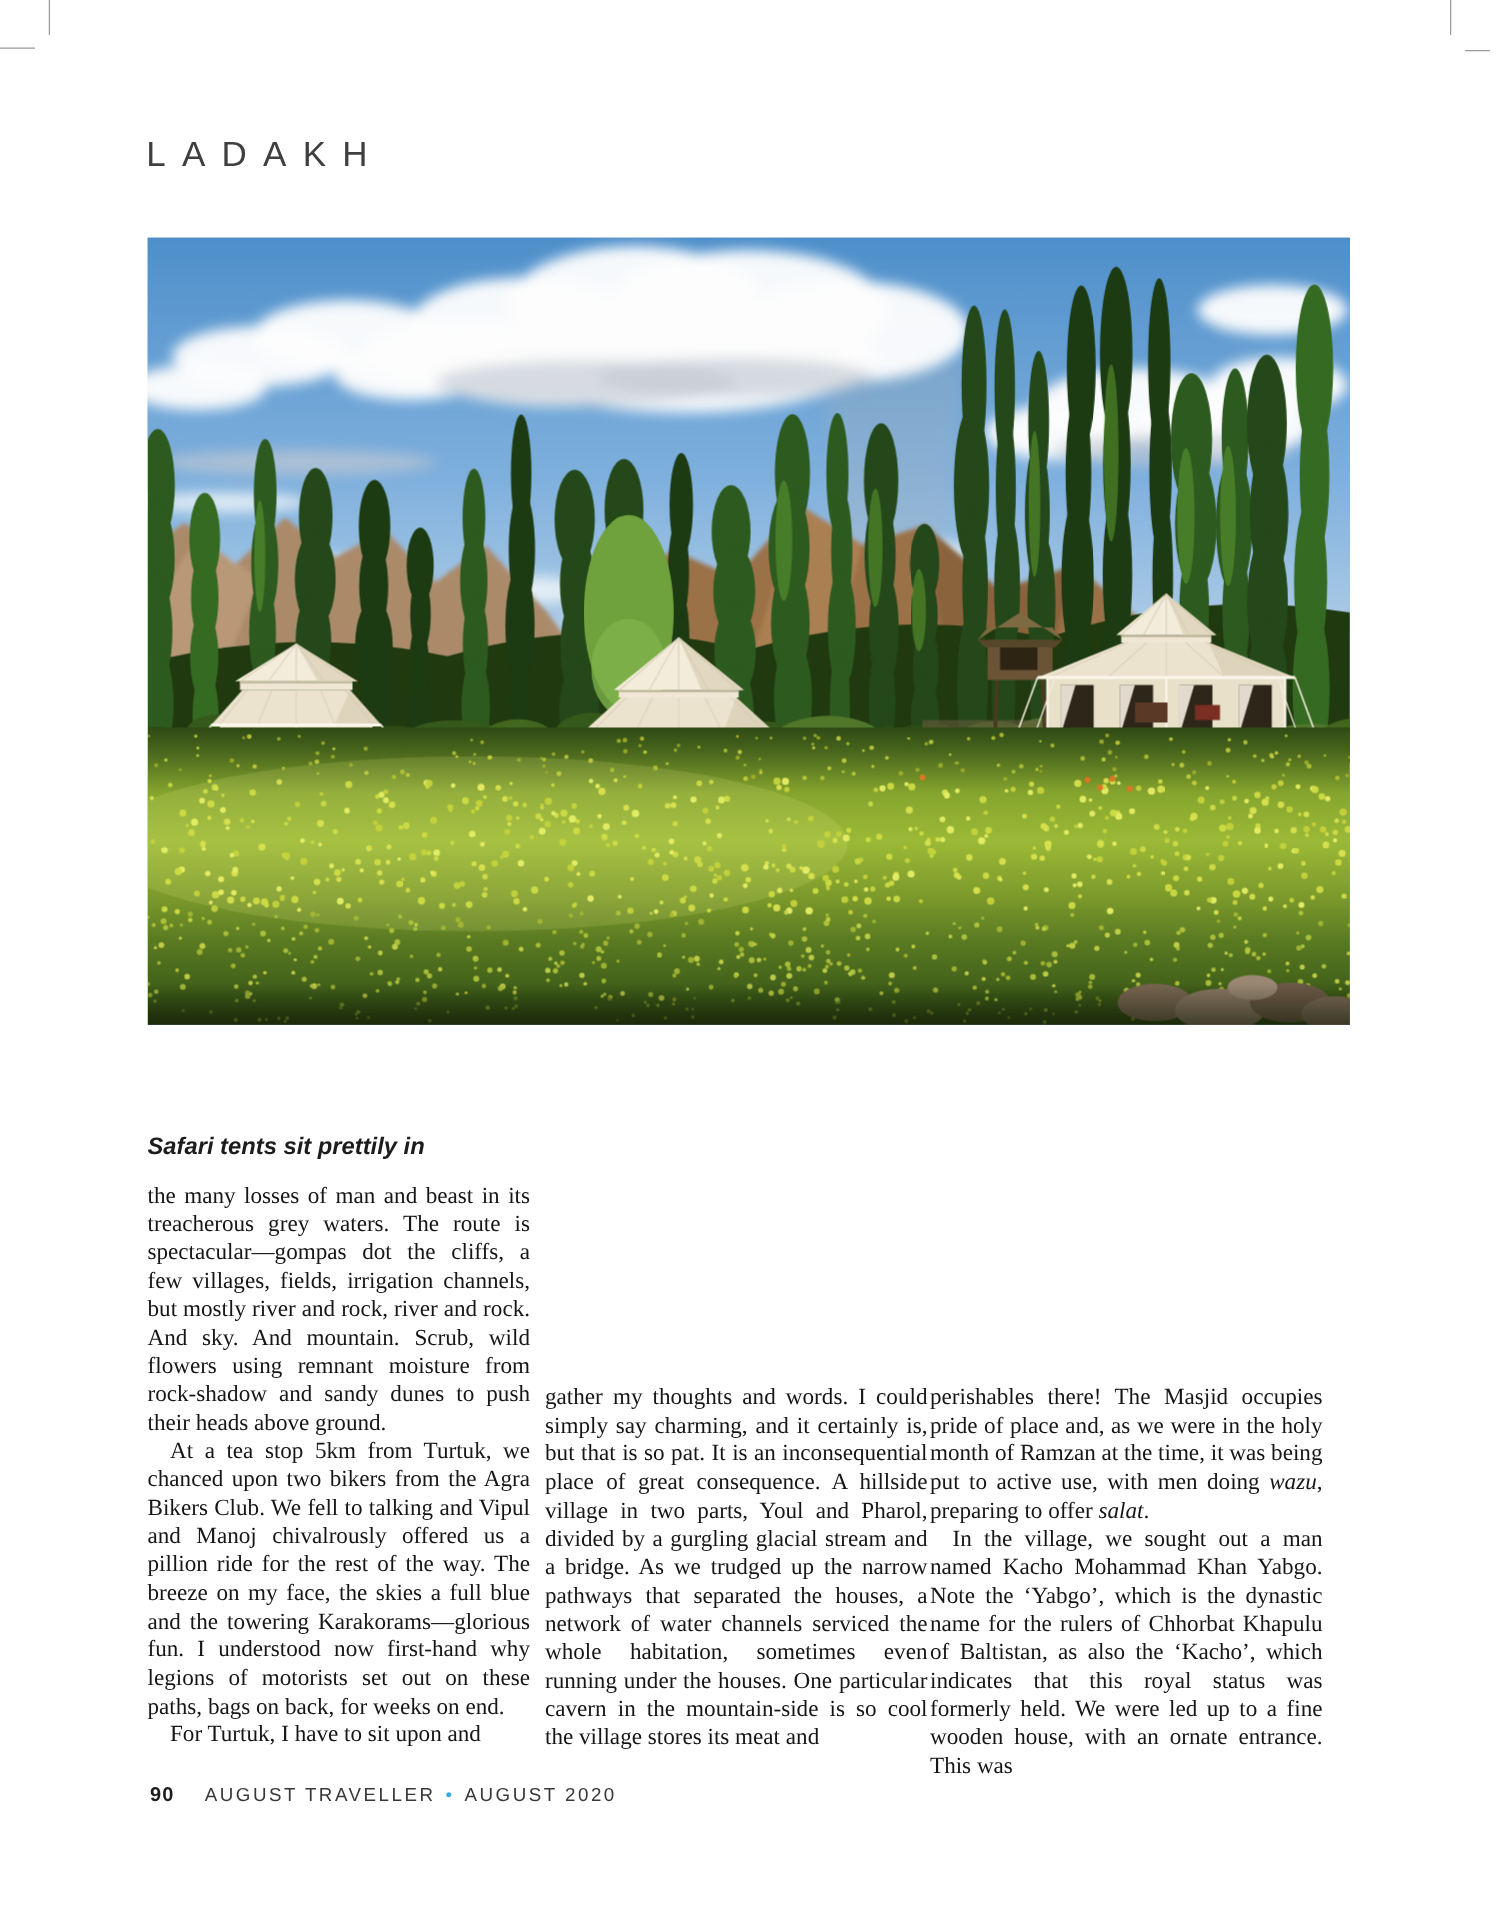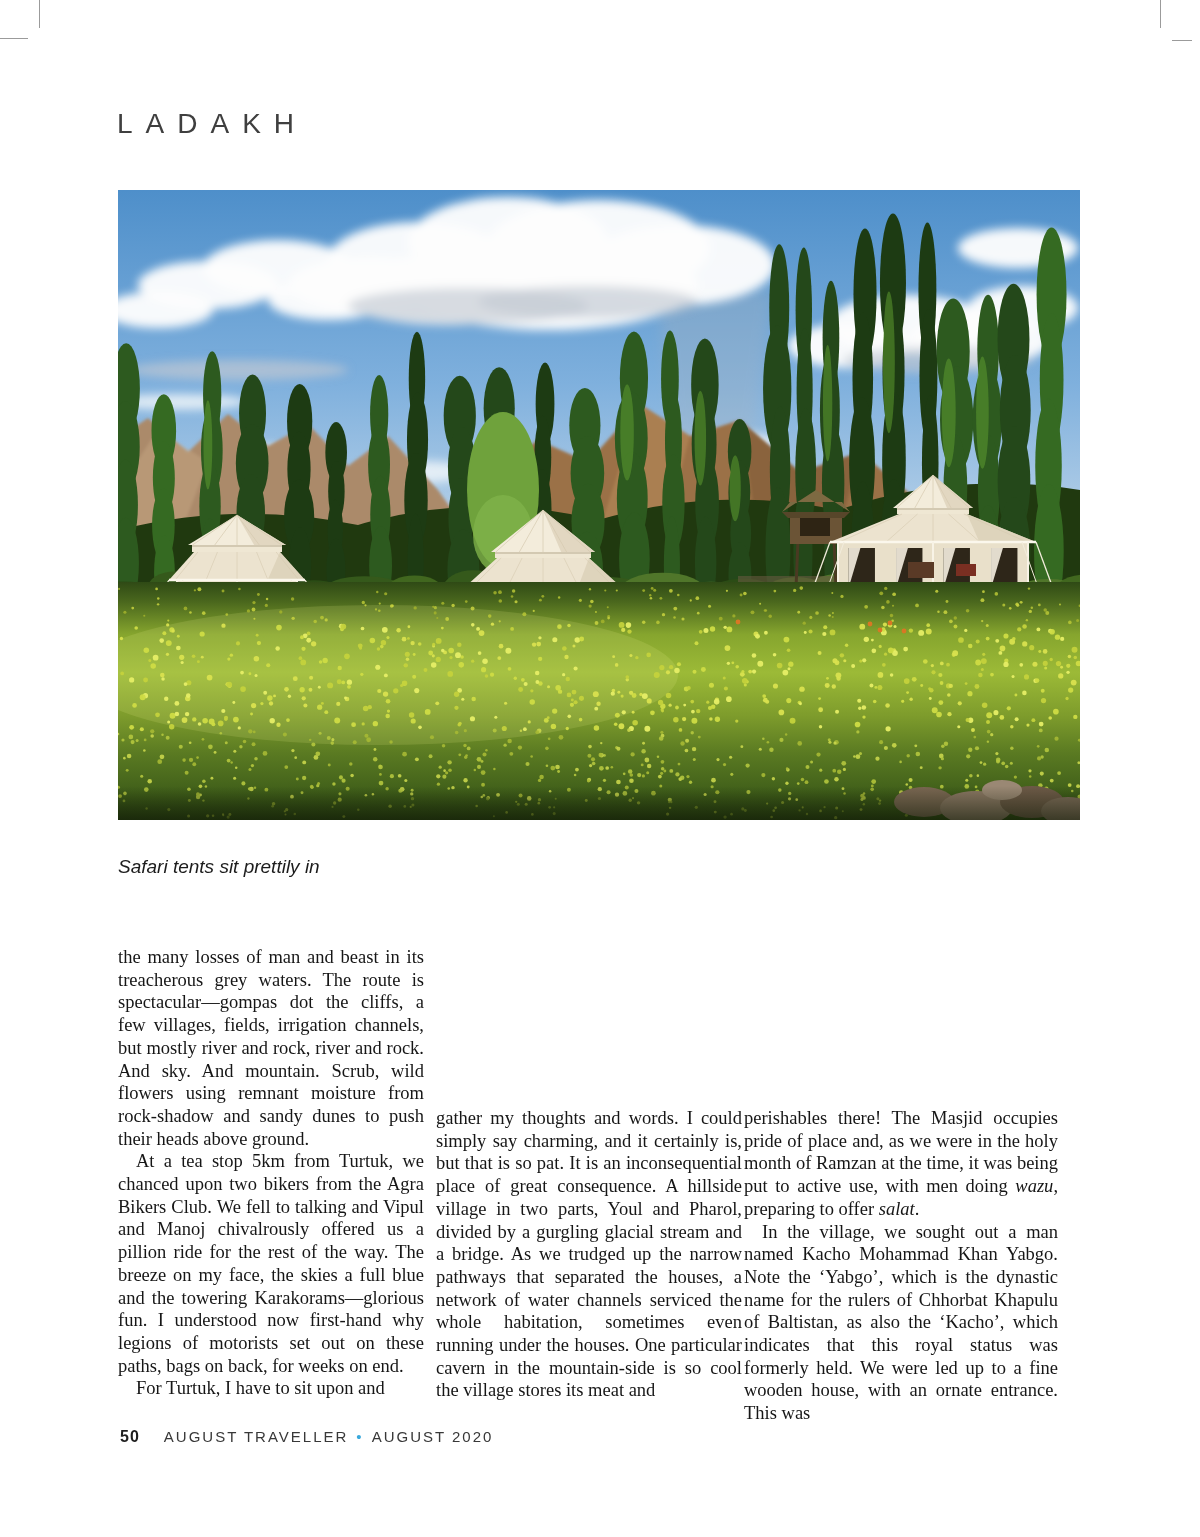--- a/index.html
+++ b/index.html
@@ -3,22 +3,22 @@
 <meta charset="utf-8">
 <style>
   html,body{margin:0;padding:0;background:#ffffff;}
   .page{position:relative;width:1192px;height:1537px;background:#ffffff;overflow:hidden;
         font-family:"Liberation Sans",sans-serif;}
   .crop{position:absolute;background:#9b9b9b;}
   .section-label{position:absolute;left:117px;top:108px;font-size:28px;letter-spacing:13px;
         font-weight:300;color:#3f3f3f;}
   .photo{position:absolute;left:118px;top:190px;width:962px;height:630px;overflow:hidden;background:#7fa8d0;}
   .photo svg{display:block;}
-  .caption{position:absolute;left:118px;top:853px;width:320px;font-size:19px;font-style:italic;
-        color:#1c1c1c;line-height:27px;font-weight:400;}
+  .caption{position:absolute;left:118px;top:904px;width:320px;font-size:19px;font-style:italic;
+        color:#1c1c1c;line-height:27px;font-weight:700;}
   .pullquote{position:absolute;left:443px;top:851px;width:650px;color:#5c5c5e;}
   .pullquote .pq-line{font-size:40px;font-weight:700;letter-spacing:-0.5px;line-height:49px;
         transform:scaleX(0.93);transform-origin:left center;white-space:nowrap;}
   .col{position:absolute;width:306px;font-family:"Liberation Serif",serif;font-size:18.5px;
         line-height:22.7px;color:#161616;text-align:justify;}
   .col p{margin:0;}
   .col p.indent{text-indent:18px;}
   .col1{left:118px;top:946px;}
   .col2{left:436px;top:1107px;}
   .col3{left:744px;top:1107px;width:314px;}
@@ -1536,19 +1536,19 @@
   <div class="col col2">
     <p>gather my thoughts and words. I could simply say charming, and it certainly is, but that is so pat. It is an inconsequential place of great consequence. A hillside village in two parts, Youl and Pharol, divided by a gurgling glacial stream and a bridge. As we trudged up the narrow pathways that separated the houses, a network of water channels serviced the whole habitation, sometimes even running under the houses. One particular cavern in the mountain-side is so cool the village stores its meat and</p>
   </div>
 
   <div class="col col3">
     <p><span>perishables there! The Masjid occupies pride of place and, as we were in the holy month of Ramzan at the time, it was being put to active use, with men doing </span><span class="ital">wazu</span><span>, preparing to offer </span><span class="ital">salat</span><span>.</span></p>
     <p class="indent">In the village, we sought out a man named Kacho Mohammad Khan Yabgo. Note the ‘Yabgo’, which is the dynastic name for the rulers of Chhorbat Khapulu of Baltistan, as also the ‘Kacho’, which indicates that this royal status was formerly held. We were led up to a fine wooden house, with an ornate entrance. This was</p>
   </div>
 
   <div class="footer">
-    <span class="pagenum">50</span>
+    <span class="pagenum">90</span>
     <span>AUGUST TRAVELLER</span>
     <span class="dot">•</span>
     <span>AUGUST 2020</span>
   </div>
 
 </div>
 
 </body></html>

